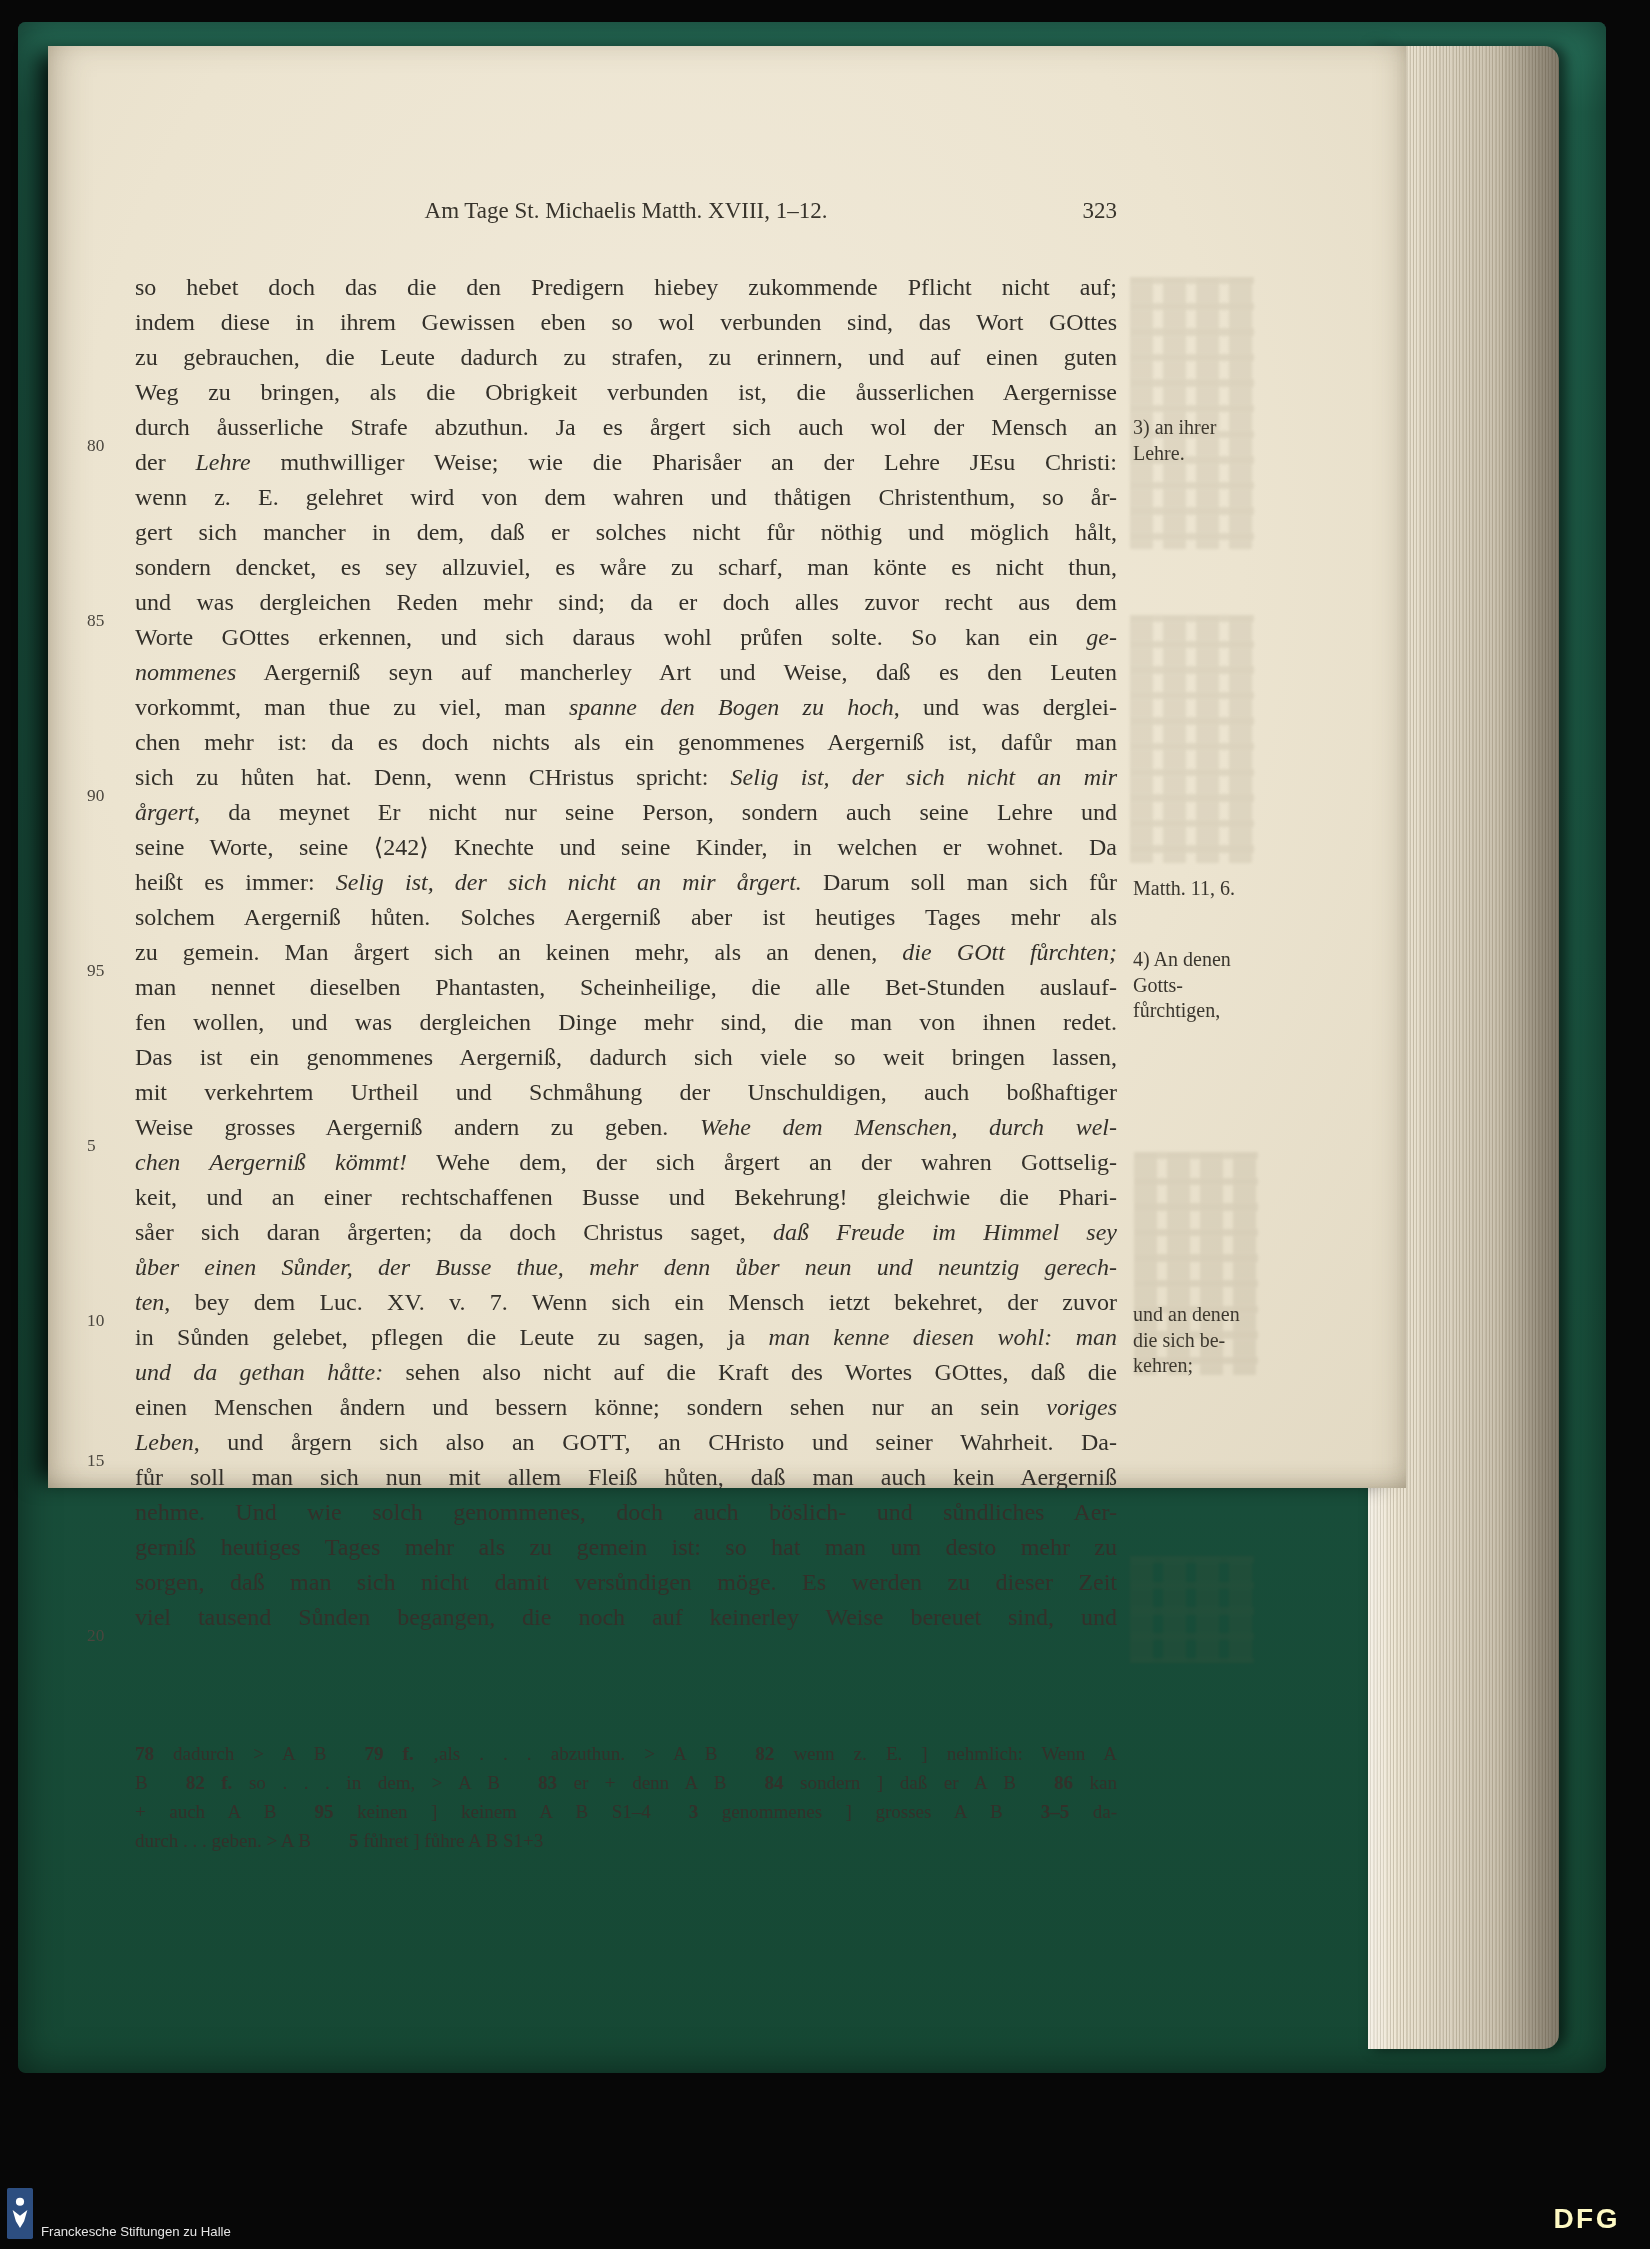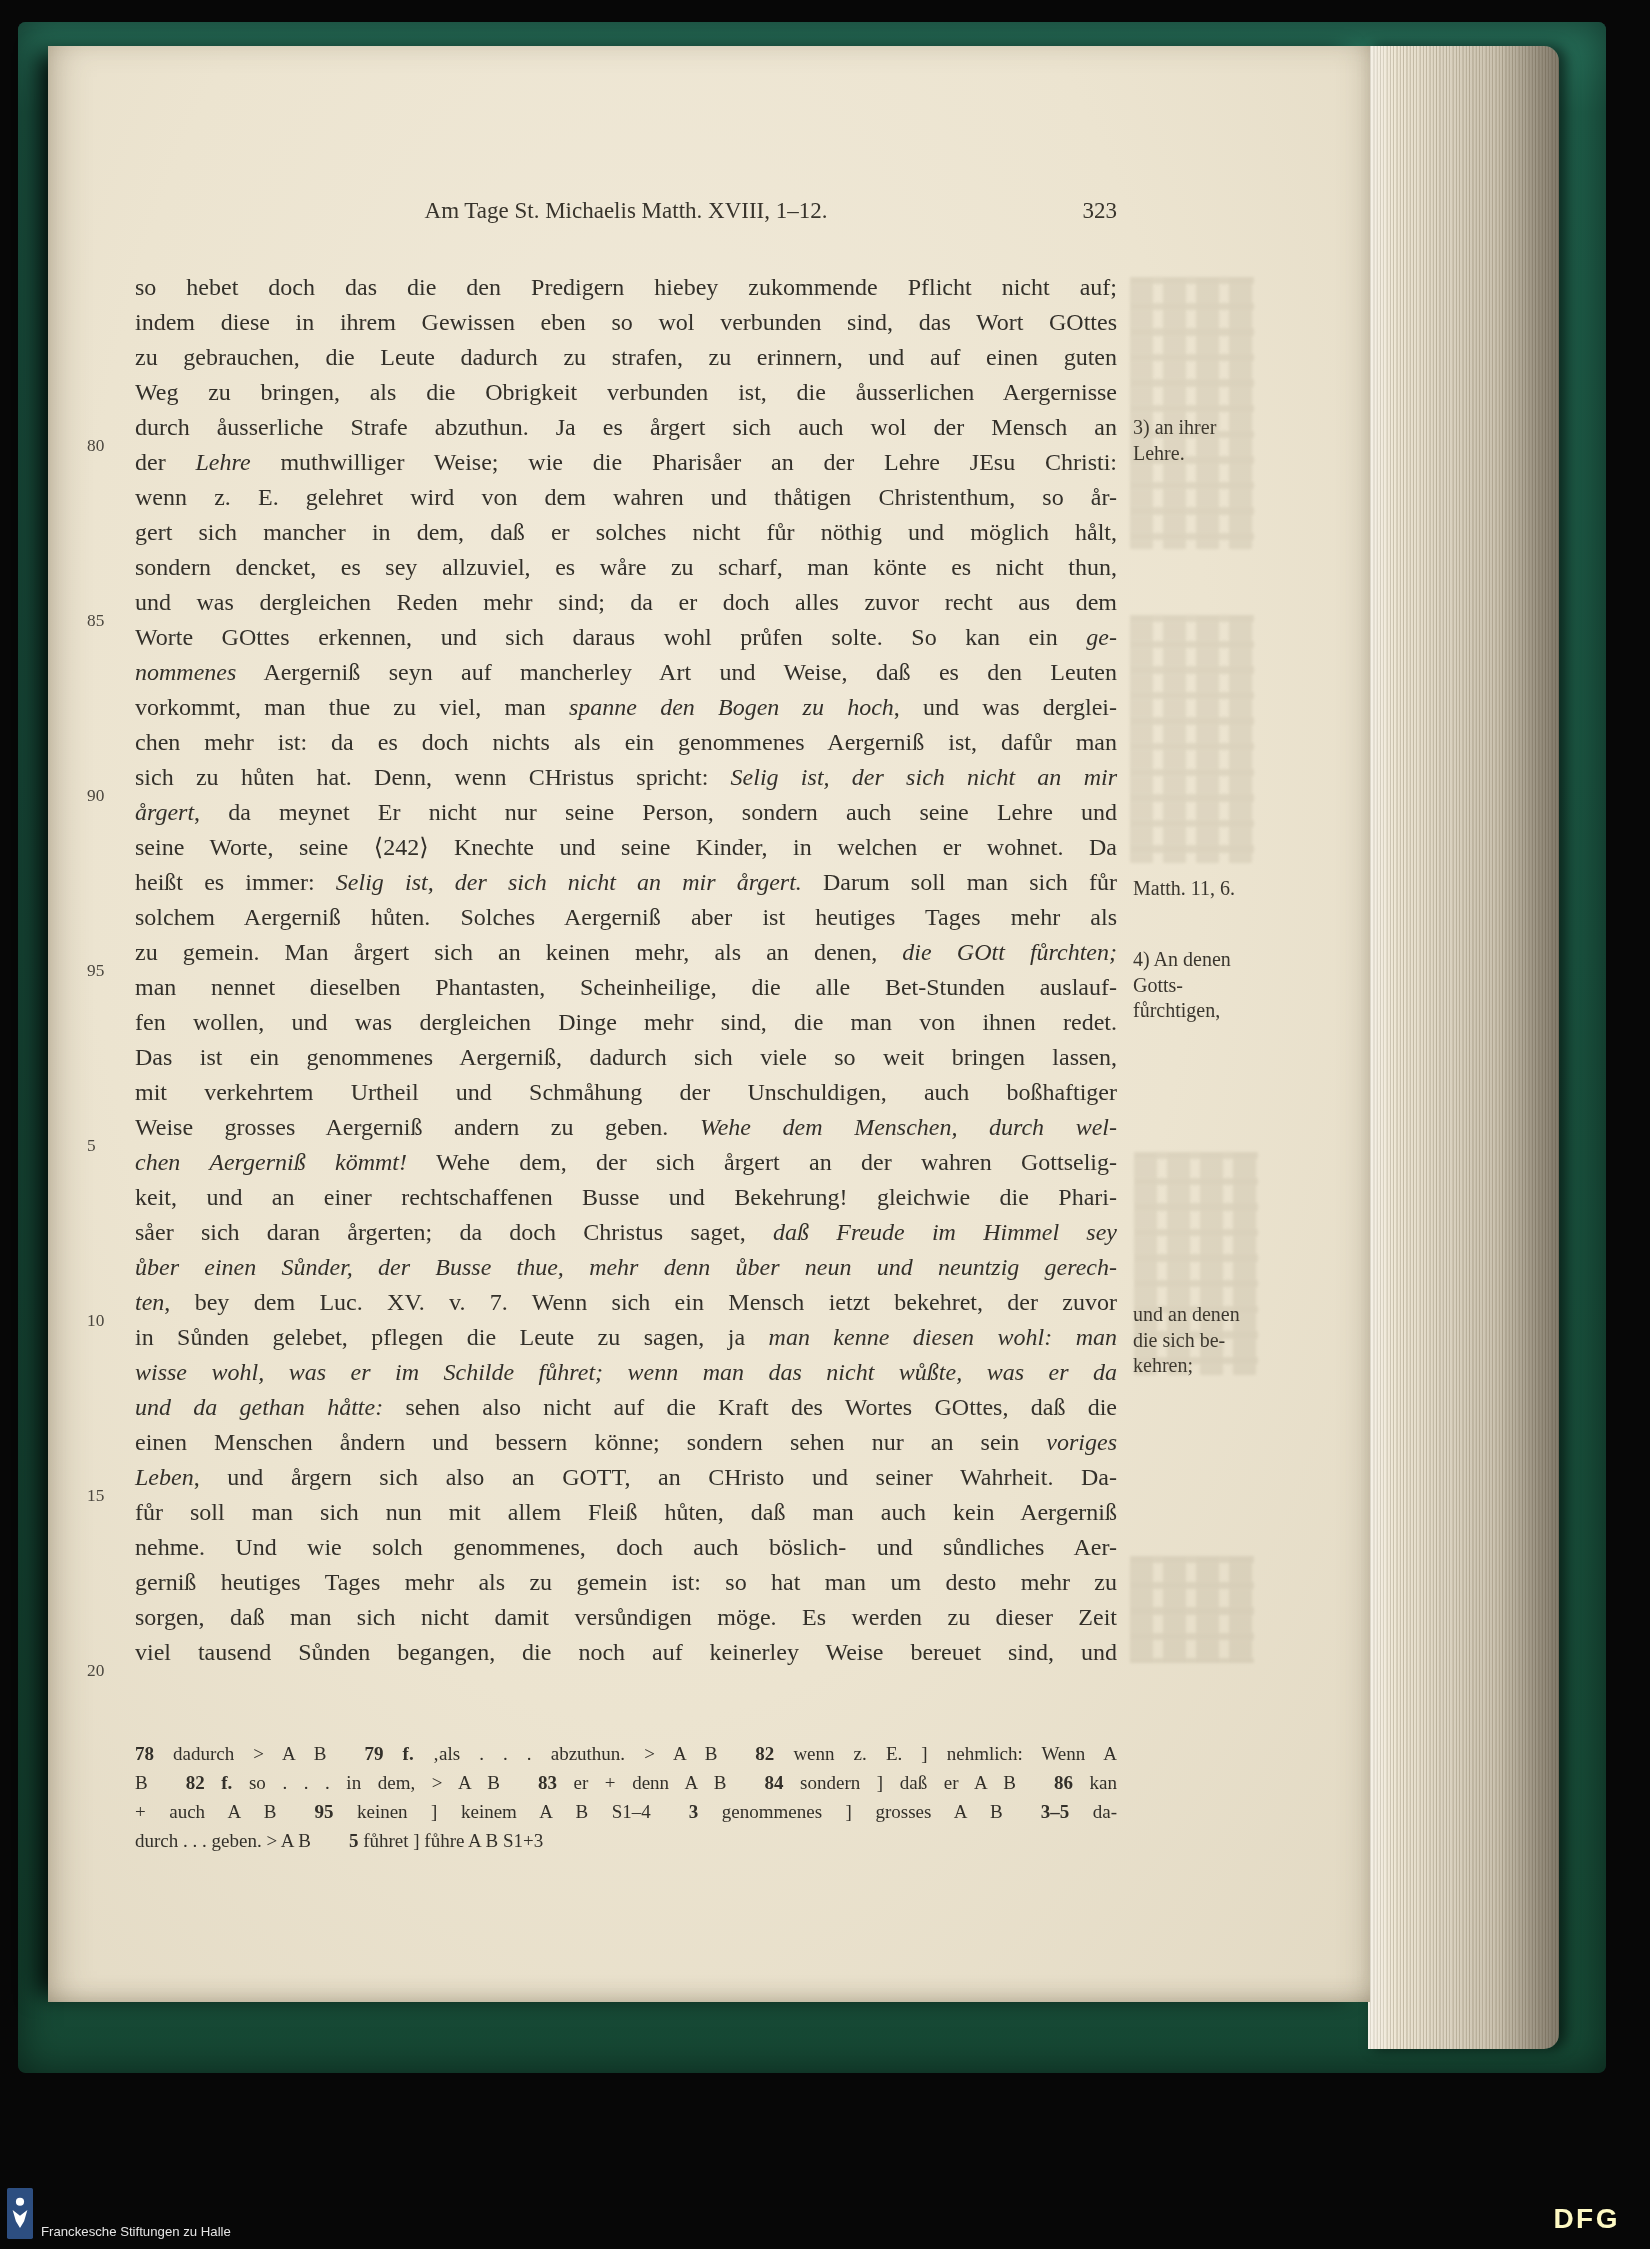--- a/index.html
+++ b/index.html
@@ -21,27 +21,28 @@
   .fore-edge {
     position:absolute; left:1368px; top:46px; width:191px; height:2003px;
     border-radius:0 15px 15px 0;
     background:
       linear-gradient(90deg, rgba(255,255,255,.45) 0%, rgba(255,255,255,0) 14%, rgba(108,96,74,.28) 68%, rgba(58,50,36,.6) 100%),
       repeating-linear-gradient(90deg,#eee7d6 0px,#ece4d2 1.7px,#c4bba6 2.5px,#d9d1be 3.3px);
     box-shadow: 6.6px 0 13.2px rgba(0,0,0,.55);
   }
   
   .page {
-    position:absolute; left:48px; top:46px; width:1322px; height:1956px;
+    position:absolute; left:48px; top:46px; width:1322px; height:1442px;
     background: radial-gradient(ellipse at 45% 35%, #f1eada 0%, #ece4d0 55%, #e2d9c3 100%);
     box-shadow:
       -18px 0 21.5px -6.6px rgba(0,0,0,.85),
       inset 18px 0 40px -18px rgba(80,65,40,.45),
       inset -20px 0 31px -20px rgba(90,78,55,.35),
       inset 0 -15px 25px -16.5px rgba(90,78,55,.3);
+    padding-left: 36px;
   }
   
   .header { position:absolute; left:87px; top:152px; width:982px; height:28px;
             font-size:23px; color:#38342c; }
   .header-title { text-align:center; }
   .page-number { position:absolute; right:0; top:0; }
   
   #text-block { position:absolute; left:87px; top:224px; width:982px; }
   .tline {
     position:relative; height:35px; line-height:35px; font-size:24px; color:#33302a;
@@ -127,21 +128,20 @@
       <div class="tline"><span class="rm">fen wollen, und was dergleichen Dinge mehr sind, die man von ihnen redet.</span></div>
       <div class="tline"><span class="rm">Das ist ein genommenes Aergerniß, dadurch sich viele so weit bringen lassen,</span></div>
       <div class="tline"><span class="rm">mit verkehrtem Urtheil und Schmåhung der Unschuldigen, auch boßhaftiger</span></div>
       <div class="tline"><span class="lnum">5</span><span class="rm">Weise grosses Aergerniß andern zu geben. </span><span class="it">Wehe dem Menschen, durch wel-</span></div>
       <div class="tline"><span class="it">chen Aergerniß kömmt!</span><span class="rm"> Wehe dem, der sich årgert an der wahren Gottselig-</span></div>
       <div class="tline"><span class="rm">keit, und an einer rechtschaffenen Busse und Bekehrung! gleichwie die Phari-</span></div>
       <div class="tline"><span class="rm">såer sich daran årgerten; da doch Christus saget, </span><span class="it">daß Freude im Himmel sey</span></div>
       <div class="tline"><span class="it">ůber einen Sůnder, der Busse thue, mehr denn ůber neun und neuntzig gerech-</span></div>
       <div class="tline"><span class="lnum">10</span><span class="it">ten</span><span class="rm">, bey dem Luc. XV. v. 7. Wenn sich ein Mensch ietzt bekehret, der zuvor</span></div>
       <div class="tline"><span class="rm">in Sůnden gelebet, pflegen die Leute zu sagen, ja </span><span class="it">man kenne diesen wohl: man</span></div>
-      <div class="tline"><span class="it">wisse wohl, was er im Schilde fůhret; wenn man das nicht wůßte, was er da</span></div>
       <div class="tline"><span class="it">und da gethan håtte:</span><span class="rm"> sehen also nicht auf die Kraft des Wortes GOttes, daß die</span></div>
       <div class="tline"><span class="rm">einen Menschen åndern und bessern könne; sondern sehen nur an sein </span><span class="it">voriges</span></div>
       <div class="tline"><span class="lnum">15</span><span class="it">Leben</span><span class="rm">, und årgern sich also an GOTT, an CHristo und seiner Wahrheit. Da-</span></div>
       <div class="tline"><span class="rm">fůr soll man sich nun mit allem Fleiß hůten, daß man auch kein Aergerniß</span></div>
       <div class="tline"><span class="rm">nehme. Und wie solch genommenes, doch auch böslich- und sůndliches Aer-</span></div>
       <div class="tline"><span class="rm">gerniß heutiges Tages mehr als zu gemein ist: so hat man um desto mehr zu</span></div>
       <div class="tline"><span class="rm">sorgen, daß man sich nicht damit versůndigen möge. Es werden zu dieser Zeit</span></div>
       <div class="tline"><span class="lnum">20</span><span class="rm">viel tausend Sůnden begangen, die noch auf keinerley Weise bereuet sind, und</span></div>
     </div>
   <div id="margin-notes">

